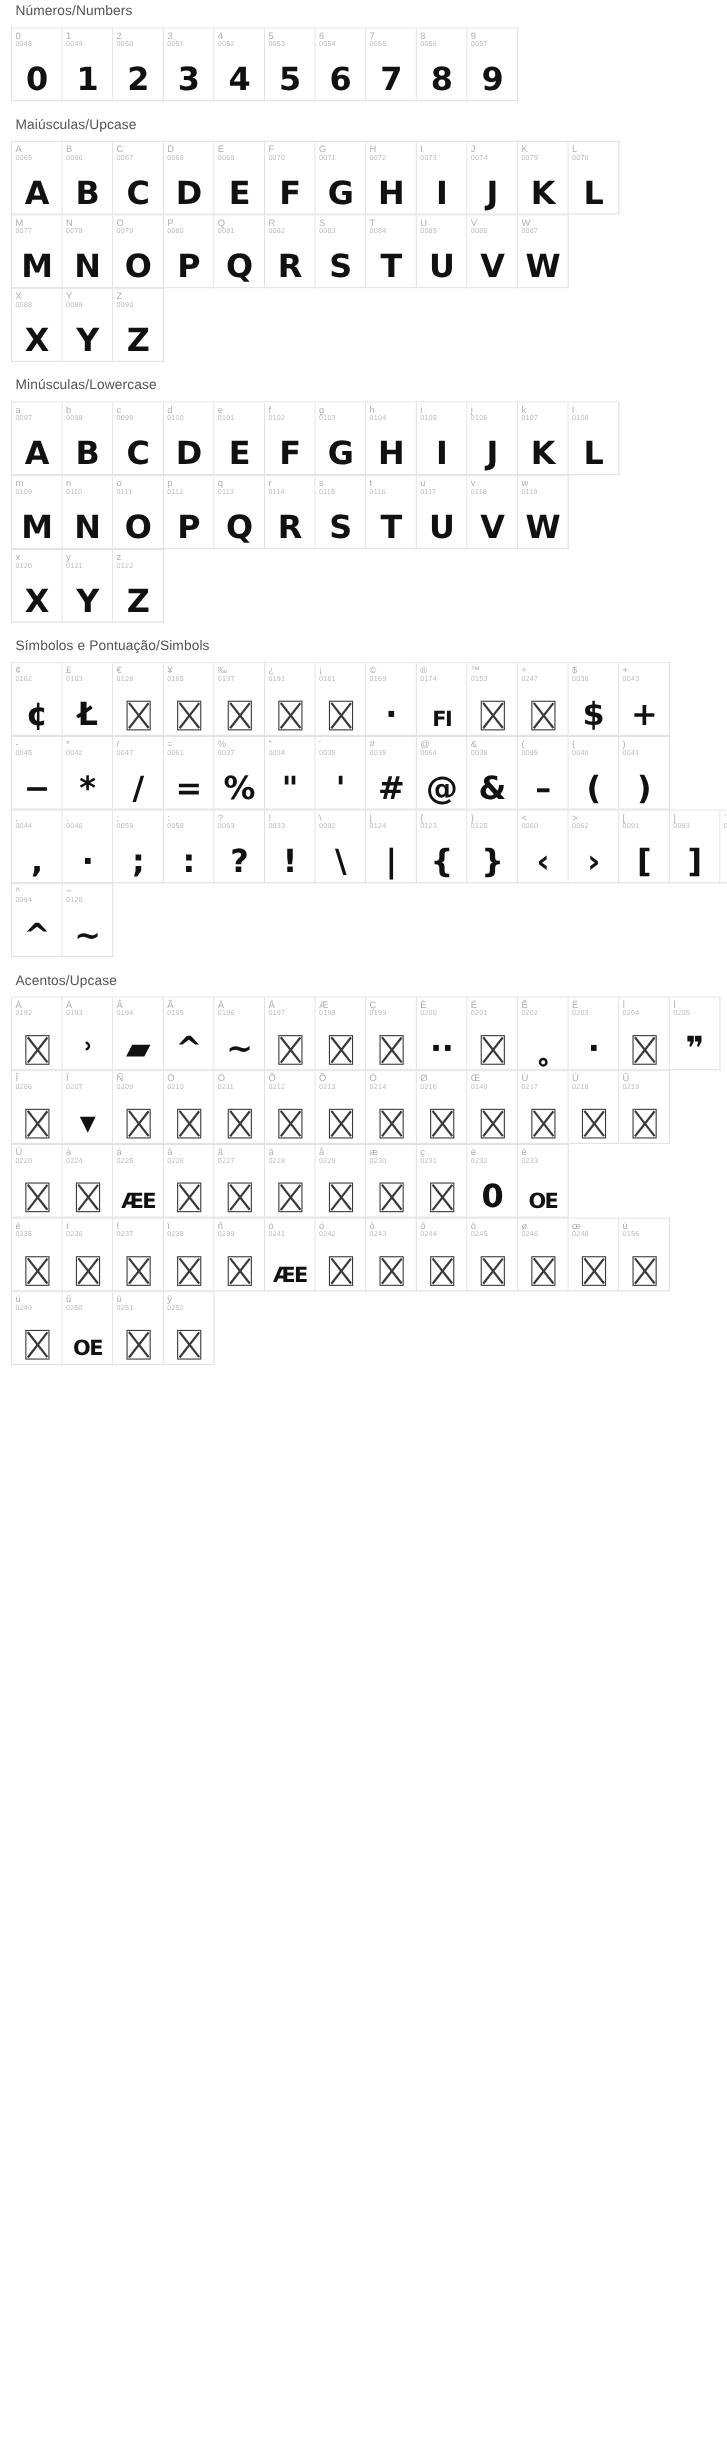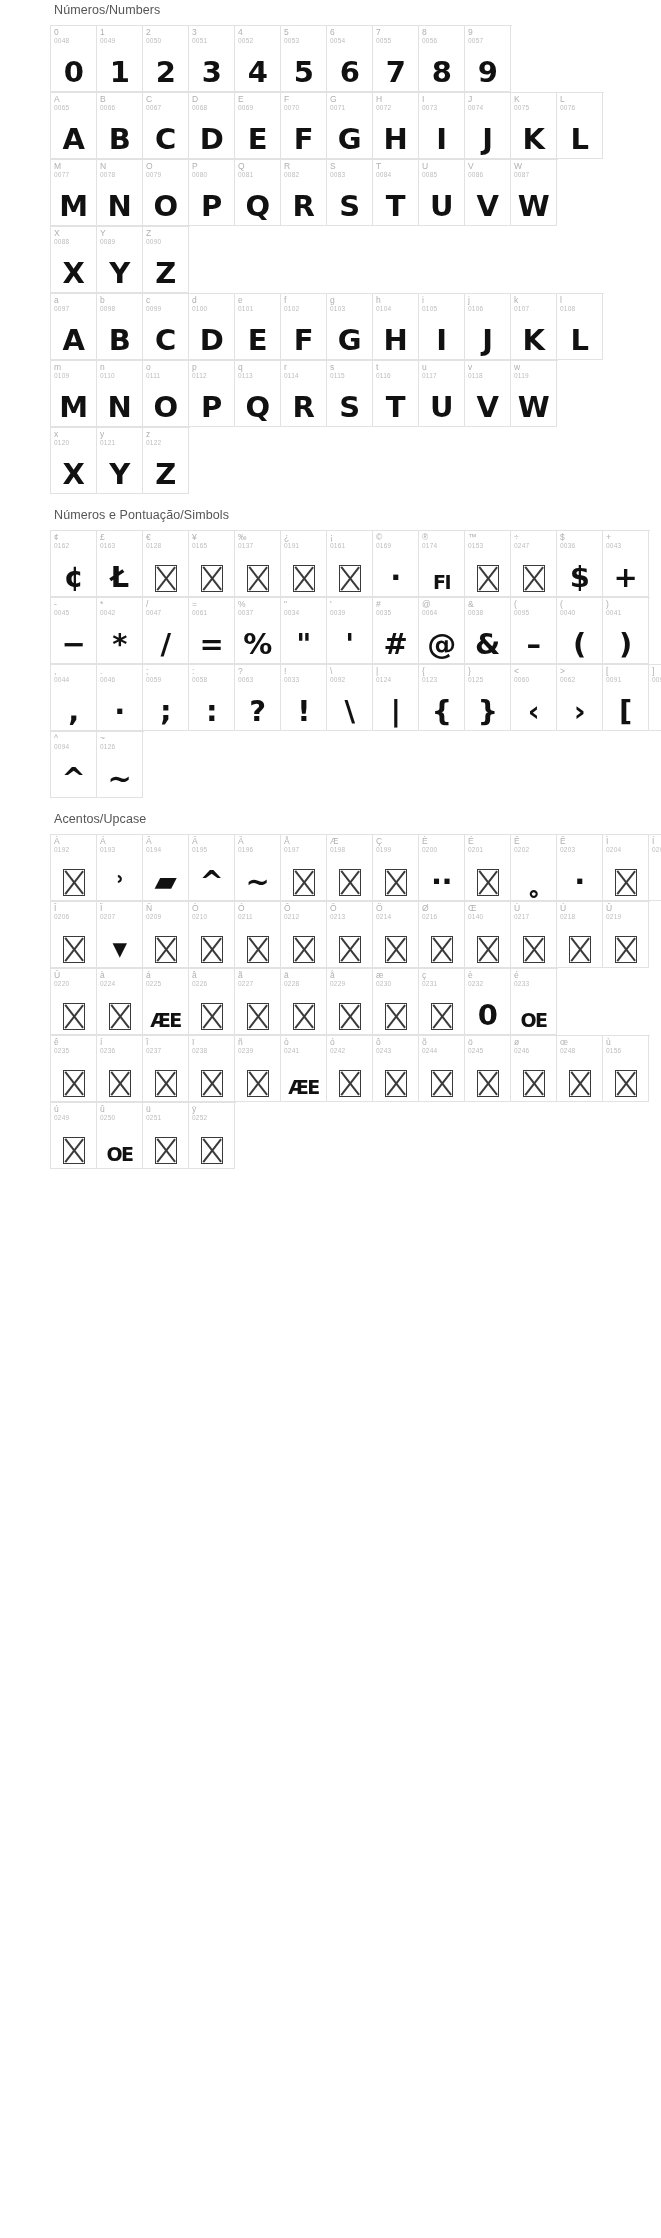--- a/index.html
+++ b/index.html
@@ -9,21 +9,20 @@
   }
   body {
     width: 661px;
     font-family: "Liberation Sans", sans-serif;
     color: #333333;
   }
   .page {
     width: 524px;
     box-sizing: border-box;
     padding: 0 0 10px 0;
-    margin-left: 40px;
   }
   .section-title {
     font-size: 12.5px;
     color: #555555;
     font-weight: normal;
     margin: 0;
     padding: 14px 0 8px 14px;
     letter-spacing: 0.1px;
   }
   .first-title {
@@ -182,20 +181,21 @@
           </div>
           <div class="cell">
             <div class="meta">
               <span class="m-char">9</span>
               <span class="m-code">0057</span>
             </div>
             <div class="glyph">9</div>
           </div>
         </div>
       </div>
+      <div class="section-title">Maiúsculas/Upcase</div>
       <div class="grid-wrap">
         <div class="glyph-grid" style="width: 553px;">
           <div class="cell">
             <div class="meta">
               <span class="m-char">A</span>
               <span class="m-code">0065</span>
             </div>
             <div class="glyph">A</div>
           </div>
           <div class="cell">
@@ -372,20 +372,21 @@
           </div>
           <div class="cell">
             <div class="meta">
               <span class="m-char">Z</span>
               <span class="m-code">0090</span>
             </div>
             <div class="glyph">Z</div>
           </div>
         </div>
       </div>
+      <div class="section-title">Minúsculas/Lowercase</div>
       <div class="grid-wrap">
         <div class="glyph-grid" style="width: 553px;">
           <div class="cell">
             <div class="meta">
               <span class="m-char">a</span>
               <span class="m-code">0097</span>
             </div>
             <div class="glyph">A</div>
           </div>
           <div class="cell">
@@ -562,21 +563,21 @@
           </div>
           <div class="cell">
             <div class="meta">
               <span class="m-char">z</span>
               <span class="m-code">0122</span>
             </div>
             <div class="glyph">Z</div>
           </div>
         </div>
       </div>
-      <div class="section-title">Números e Pontuação/Simbols</div>
+      <div class="section-title">Símbolos e Pontuação/Simbols</div>
       <div class="grid-wrap">
         <div class="glyph-grid" style="width: 599px;">
           <div class="cell">
             <div class="meta">
               <span class="m-char">¢</span>
               <span class="m-code">0162</span>
             </div>
             <div class="glyph">¢</div>
           </div>
           <div class="cell">

